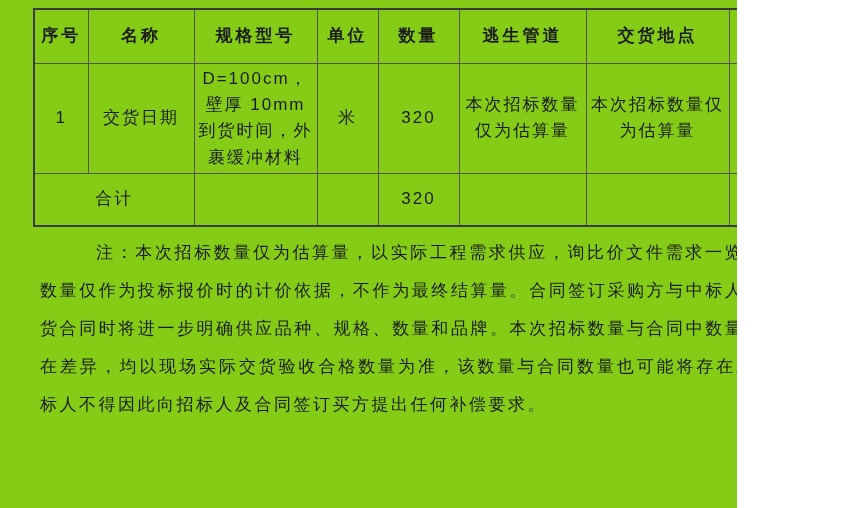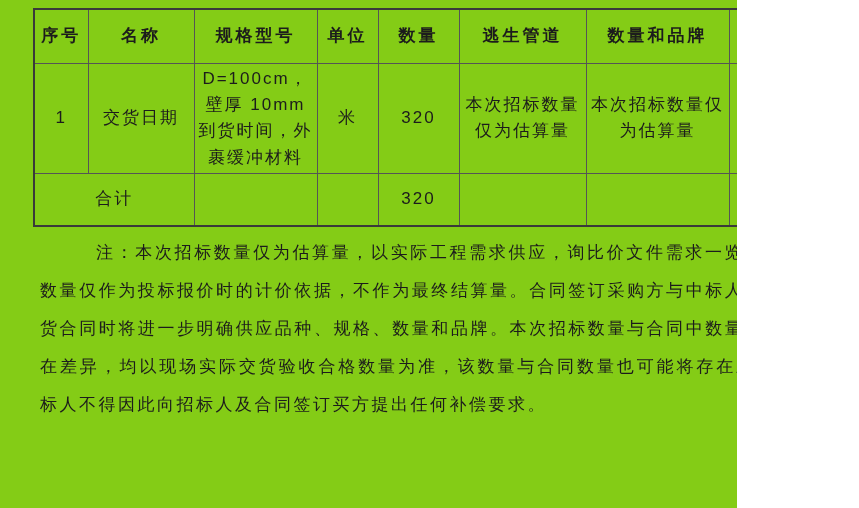--- a/index.html
+++ b/index.html
@@ -83,21 +83,21 @@
       <col style="width:105px">
     </colgroup>
     <tbody>
       <tr class="header-row">
         <th>序号</th>
         <th>名称</th>
         <th>规格型号</th>
         <th>单位</th>
         <th>数量</th>
         <th>逃生管道</th>
-        <th>数量和品牌</th>
+        <th>交货地点</th>
         <th>备注</th>
       </tr>
       <tr class="item-row">
         <td>1</td>
         <td>交货日期</td>
         <td class="spec-cell">D=100cm，壁厚 10mm 到货时间，外裹缓冲材料</td>
         <td>米</td>
         <td>320</td>
         <td>本次招标数量仅为估算量</td>
         <td>本次招标数量仅为估算量</td>

